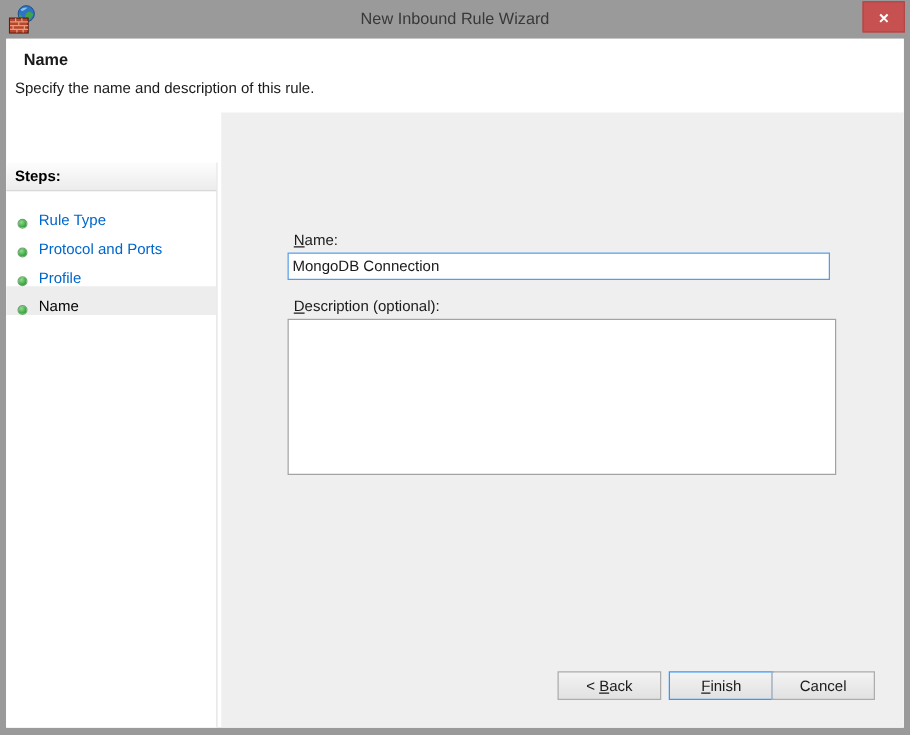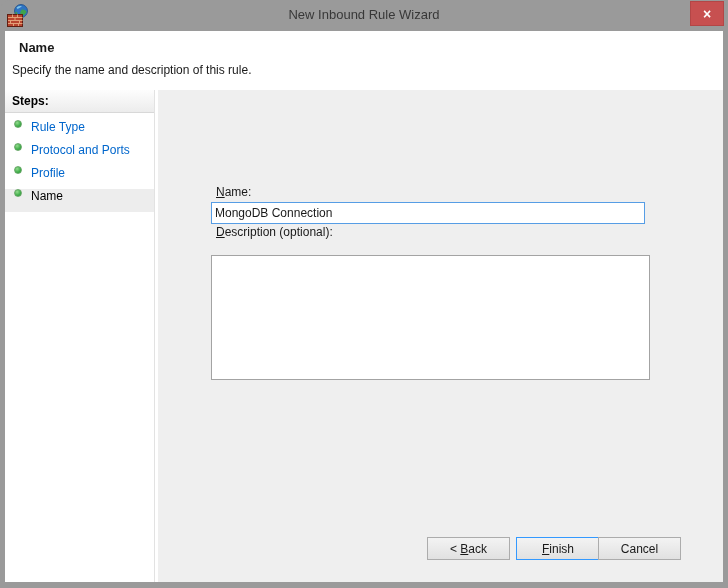--- a/index.html
+++ b/index.html
@@ -20,25 +20,25 @@
   
   .content { position:absolute; left:5px; right:5px; top:31px; bottom:6px; background:#ffffff; }
 
   .header { height:59px; background:#ffffff; }
   .page-title { padding:9px 0 0 14px; font-size:13px; font-weight:bold; color:#1a1a1a; }
   .page-subtitle { padding:8px 16px 0 7px; font-size:12px; color:#1a1a1a; }
 
   .body { position:absolute; top:59px; left:0; right:0; bottom:0; display:flex; background:#ffffff; }
 
   
-  .sidebar { width:150px; background:#ffffff; border-right:1px solid #e2e2e2; }
+  .sidebar { width:169px; background:#ffffff; border-right:1px solid #e2e2e2;margin-top:40px; }
   .steps-header { height:23px; line-height:22px; padding-left:7px; font-weight:bold; font-size:12px;
                   background:linear-gradient(180deg,#fdfdfd,#ececec); border-bottom:1px solid #d8d8d8; }
   .steps-list { margin-top:7px; }
-  .step-item { display:flex; align-items:flex-start; height:23px; padding-left:9px; cursor:pointer; }
+  .step-item { display:flex; align-items:flex-end; height:23px; padding-left:9px; cursor:pointer; }
   .step-item .bullet { width:8px; height:8px; border-radius:50%; margin-right:9px; flex:0 0 8px;
                        background:radial-gradient(circle at 35% 30%, #94db8e, #3fae49 60%, #2c8f36);
                        border:1px solid #6aa86a; }
   .step-item .step-label { color:#0066cc; font-size:12px; }
   .step-item.active { background:#ededed; }
   .step-item.active .step-label { color:#000; }
 
   
   .main { flex:1; background:#efefef; margin-left:3px; position:relative; }
   .field-label { position:absolute; font-size:12px; color:#1a1a1a; }
@@ -123,21 +123,21 @@
             <span class="step-label">Name</span>
           </div>
         </div>
       </div>
 
       <div class="main">
 
         <label class="field-label" style="left:58px; top:95px;"><span class="ak">N</span><span>ame:</span></label>
         <input class="name-input" type="text" value="MongoDB Connection" style="">
 
-        <label class="field-label" style="left:58px; top:135px;"><span class="ak">D</span><span>escription (optional):</span></label>
+        <label class="field-label" style="left:58px; top:148px;"><span class="ak">D</span><span>escription (optional):</span></label>
         <textarea class="desc-textarea" style=""></textarea>
 
         <button class="btn btn-back"><span>&lt; </span><span class="ak">B</span><span>ack</span></button>
         <button class="btn btn-finish"><span class="ak">F</span><span>inish</span></button>
         <button class="btn btn-cancel"><span>Cancel</span></button>
 
       </div>
     </div>
   </div>
 </div>

